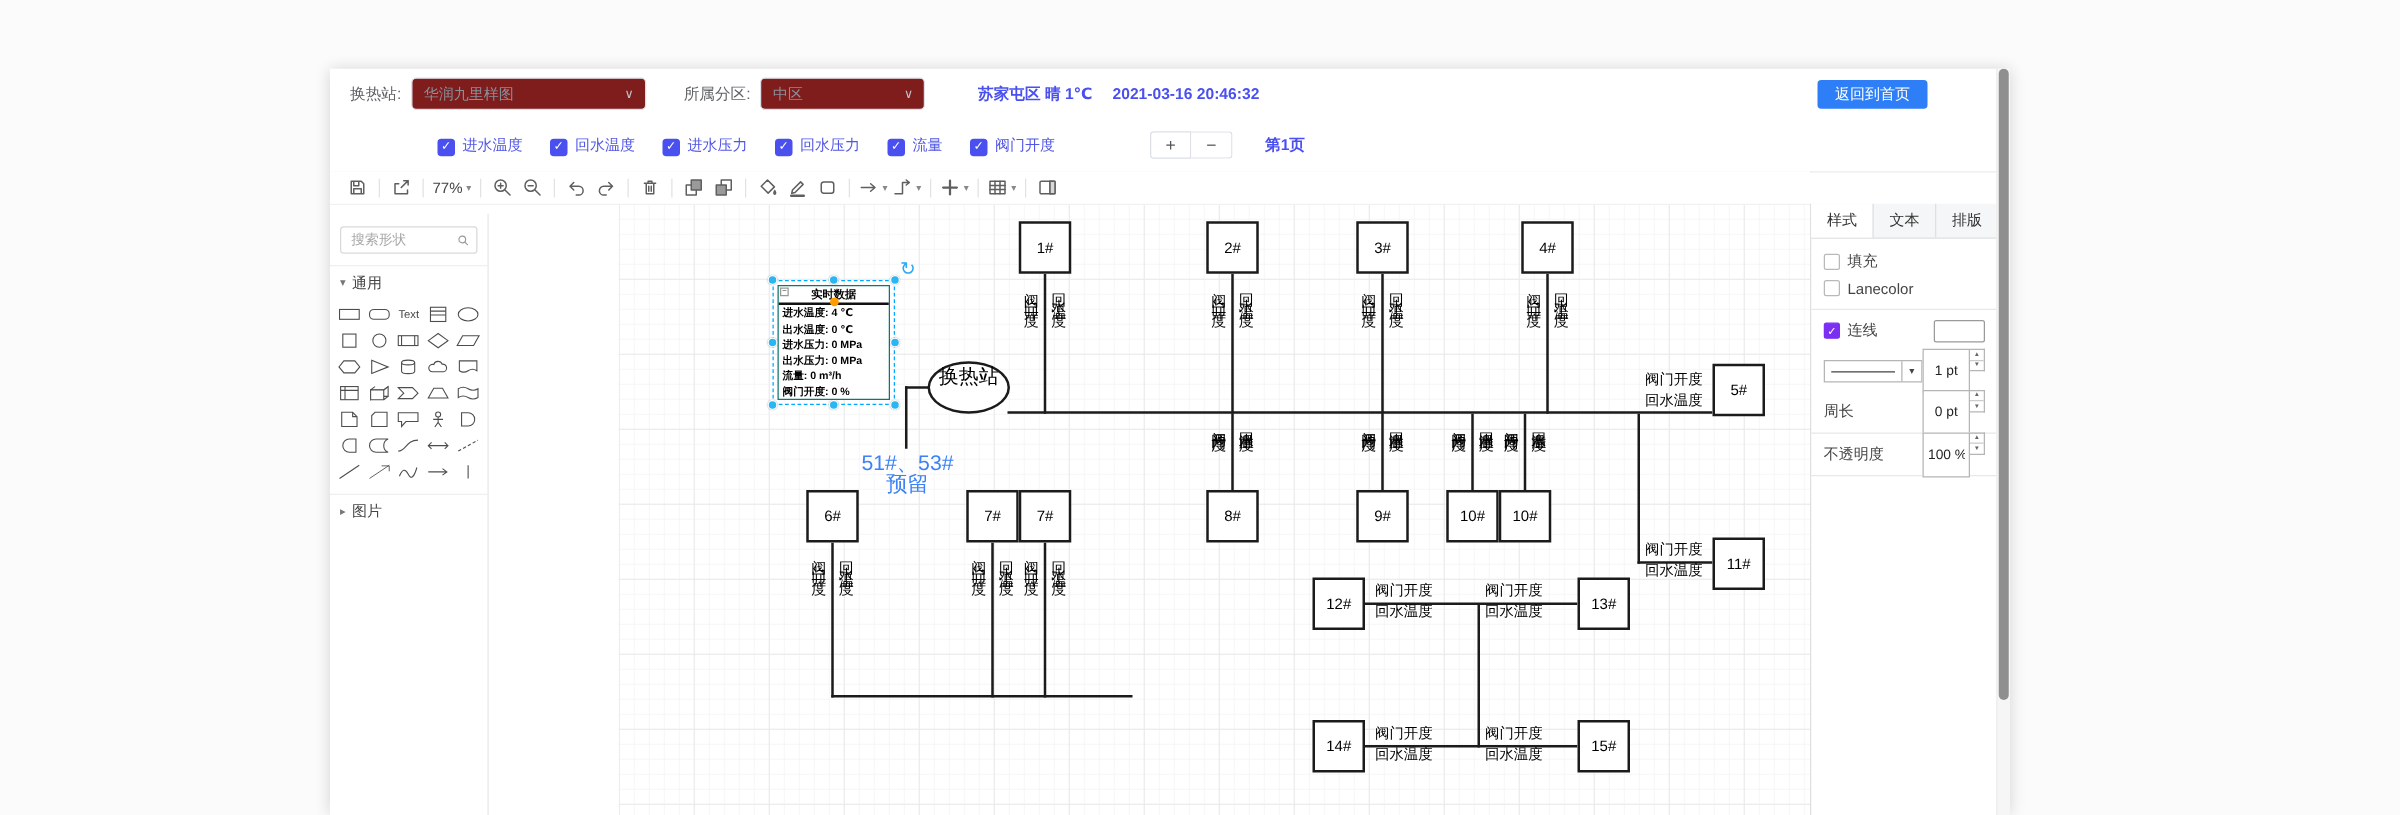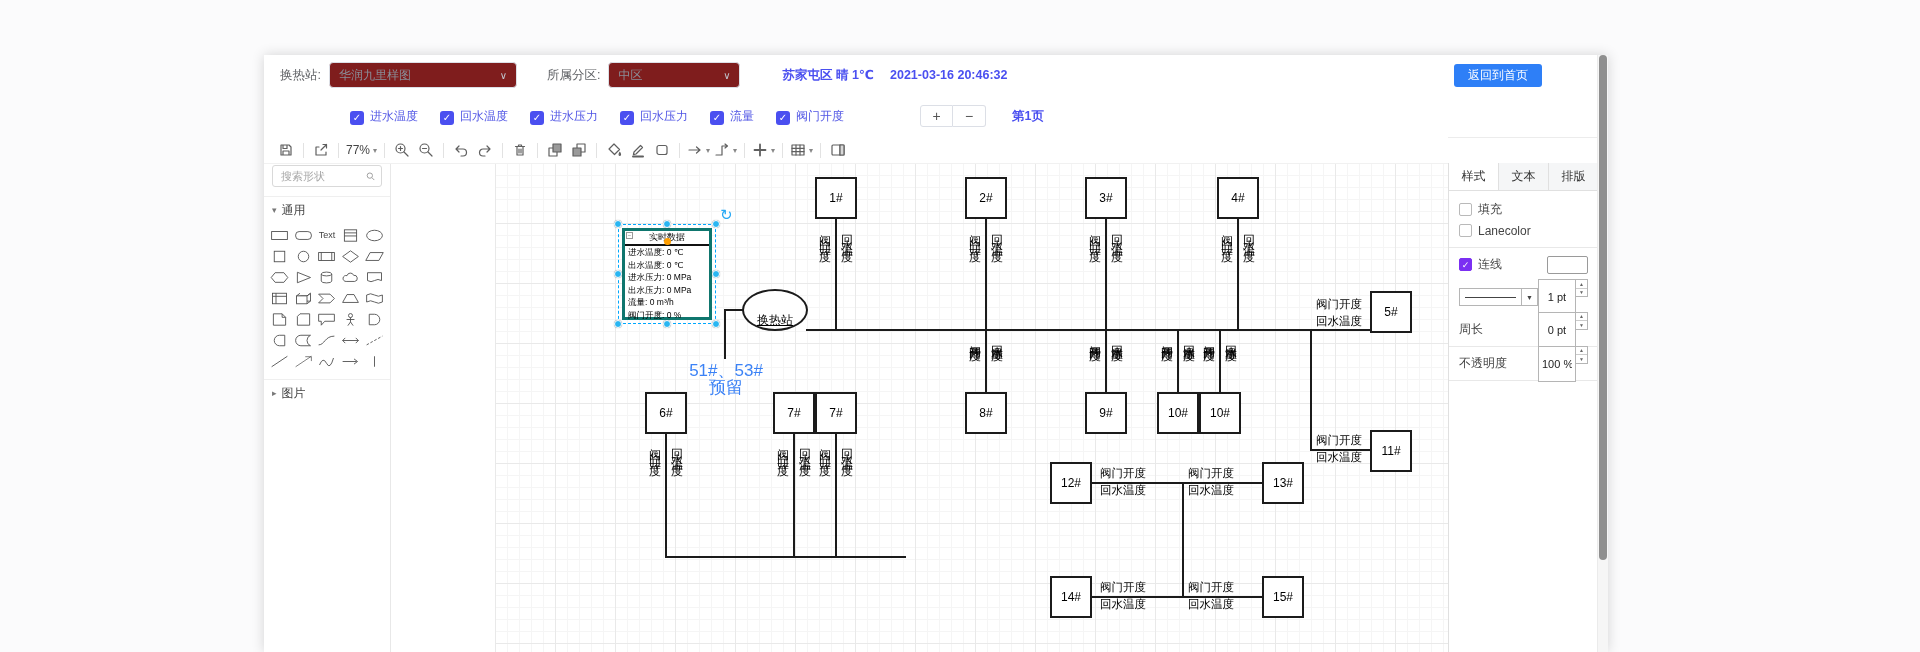--- a/index.html
+++ b/index.html
@@ -35,21 +35,21 @@
   
   .toolbar{position:absolute;top:82px;left:0;right:160px;height:26px;display:flex;align-items:center;
            padding-left:10px;border-bottom:1px solid #f1f1f1;background:#fff;z-index:5;}
   .tbtn{height:22px;min-width:24px;border:none;background:transparent;display:flex;align-items:center;
         justify-content:center;color:#555;padding:0 2px;cursor:pointer;gap:3px;font-family:inherit;}
   .tsep{width:1px;height:15px;background:#e2e2e2;margin:0 5px;}
   .zoomlv{font-size:12px;color:#444;}
   .caret{font-size:8px;color:#888;}
   svg.ticon{width:16px;height:16px;stroke:#5f5f5f;fill:none;stroke-width:1.2;stroke-linecap:round;stroke-linejoin:round;}
   
-  .sidebar{position:absolute;left:0;top:100px;bottom:0;width:126px;background:#fff;border-right:1px solid #e8e8e8;z-index:4;}
+  .sidebar{position:absolute;left:0;top:116px;bottom:0;width:126px;background:#fff;border-right:1px solid #e8e8e8;z-index:4;}
   .search{margin:10px 8px 9px;height:22px;border:1px solid #d9d9d9;border-radius:3px;display:flex;align-items:center;
           padding:0 6px;background:#fff;box-sizing:border-box;}
   .search input{border:none;outline:none;width:100%;font-size:11px;color:#333;background:transparent;font-family:inherit;}
   .search input::placeholder{color:#a8a8a8;}
   .sec{display:flex;align-items:center;gap:5px;height:26px;padding-left:8px;font-size:12px;color:#444;
        border-top:1px solid #efefef;cursor:pointer;}
   .sec .arr{font-size:9px;color:#777;}
   .shapes{display:grid;grid-template-columns:repeat(5,1fr);padding:4px 4px 10px;row-gap:5px;}
   .shape{display:flex;align-items:center;justify-content:center;height:16px;cursor:pointer;}
   .shape svg{width:21px;height:15px;stroke:#4d4d4d;fill:#fff;stroke-width:1;}
@@ -57,30 +57,30 @@
   
   .grid{position:absolute;left:231px;top:108px;width:953px;height:489px;z-index:1;background-color:#fff;background-image:
     linear-gradient(#e9e9e9 1px,transparent 1px),linear-gradient(90deg,#e9e9e9 1px,transparent 1px),
     linear-gradient(#f5f5f5 1px,transparent 1px),linear-gradient(90deg,#f5f5f5 1px,transparent 1px);
     background-size:60px 60px,60px 60px,12px 12px,12px 12px;}
   .diagram{position:absolute;inset:0;z-index:2;}
   .dline{position:absolute;background:#1b1b1b;}
   .dbox{position:absolute;width:42px;height:42px;box-sizing:border-box;border:2px solid #1b1b1b;background:#fff;
         display:flex;align-items:center;justify-content:center;font-size:12px;color:#000;cursor:move;}
   .dellipse{position:absolute;left:478px;top:234px;width:66px;height:42px;box-sizing:border-box;border:2px solid #1b1b1b;
-        border-radius:50%;background:#fff;display:flex;align-items:flex-end;justify-content:center;font-size:12px;cursor:move;text-decoration:underline;}
+        border-radius:50%;background:#fff;display:flex;align-items:flex-start;justify-content:center;font-size:16px;cursor:move;}
   .vtext{position:absolute;writing-mode:vertical-rl;text-orientation:upright;font-size:12px;color:#000;line-height:12px;cursor:move;}
   .vtall{letter-spacing:5px;}
   .vshort{letter-spacing:1px;}
   .hlabel{position:absolute;font-size:11.5px;line-height:17px;color:#000;white-space:nowrap;cursor:move;}
   .ralign{width:66px;text-align:right;}
   .dnote{position:absolute;left:424px;top:307px;width:76px;font-size:17px;line-height:17px;color:#3b82f6;text-align:center;cursor:move;}
   
   .sel-card{position:absolute;left:358px;top:173px;width:90px;height:92px;z-index:3;}
-  .card{position:absolute;inset:0;background:#fff;border:3px solid #0f766e;box-sizing:border-box;cursor:move;}
+  .card{position:absolute;inset:0;background:#fff;border:1px solid #0f766e;box-sizing:border-box;cursor:move;font-weight:bold;}
   .card-h{height:13px;border-bottom:2px solid #111;font-size:9px;color:#000;display:flex;align-items:center;
           justify-content:center;position:relative;}
   .collapse{position:absolute;left:1px;top:1px;width:7px;height:7px;border:1px solid #999;box-sizing:border-box;
             font-size:6px;line-height:4px;text-align:center;color:#777;cursor:pointer;}
   .card-r{font-size:8.5px;line-height:12.6px;padding-left:3px;white-space:nowrap;color:#000;}
   .sel-outline{position:absolute;inset:-4px;border:1px dashed #00a8ff;}
   .hdl{position:absolute;width:8px;height:8px;border-radius:50%;background:#29b6f2;border:1px solid #fff;
        box-shadow:0 0 1px rgba(0,0,0,.4);box-sizing:border-box;cursor:pointer;}
   .hdl-orange{position:absolute;width:7px;height:7px;border-radius:50%;background:#ff9e00;left:42px;top:10px;cursor:pointer;}
   .rotate{position:absolute;left:98px;top:-22px;color:#29a9f5;font-size:15px;cursor:pointer;}
@@ -632,21 +632,21 @@
       <div>51#、53#</div>
       <div>预留</div>
     </div>
 
     <div class="sel-card">
       <div class="card">
         <div class="card-h">
           <span class="collapse">−</span>
           <span>实时数据</span>
         </div>
-        <div class="card-r">进水温度: 0 ℃</div>
+        <div class="card-r">进水温度: 4 ℃</div>
         <div class="card-r">出水温度: 0 ℃</div>
         <div class="card-r">进水压力: 0 MPa</div>
         <div class="card-r">出水压力: 0 MPa</div>
         <div class="card-r">流量: 0 m³/h</div>
         <div class="card-r">阀门开度: 0 %</div>
       </div>
       <div class="sel-outline"></div>
       <span class="hdl" style="left:-8px;top:-8px;"></span>
       <span class="hdl" style="left:41px;top:-8px;"></span>
       <span class="hdl" style="right:-8px;top:-8px;"></span>

